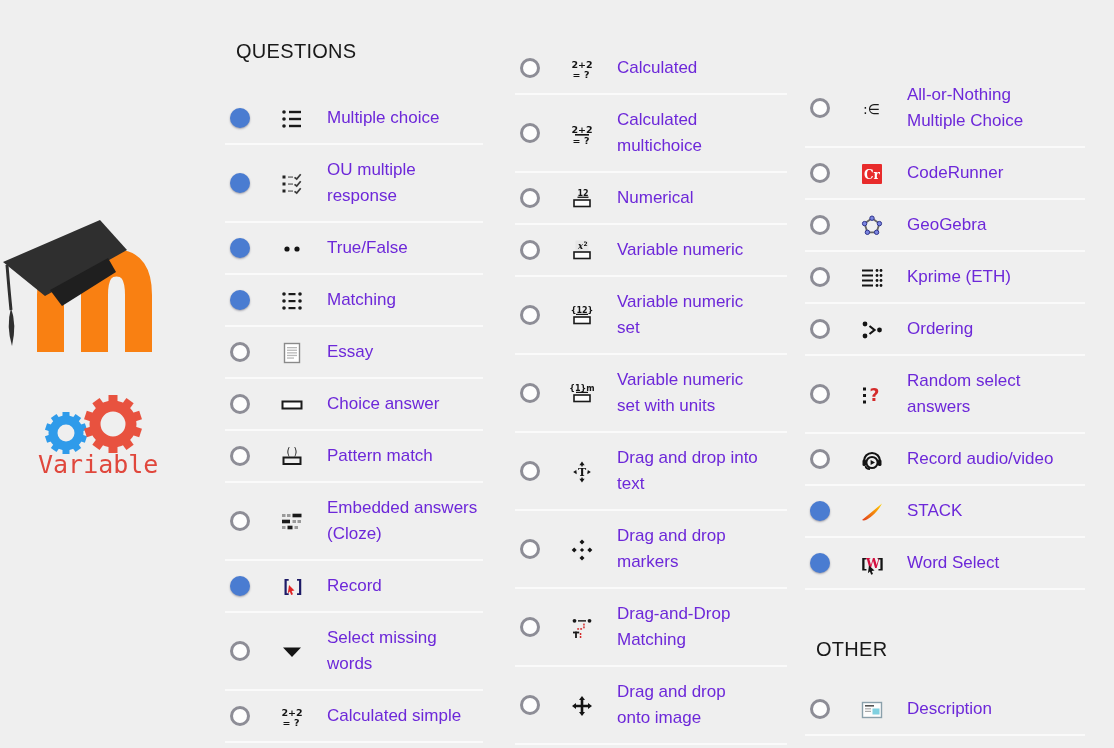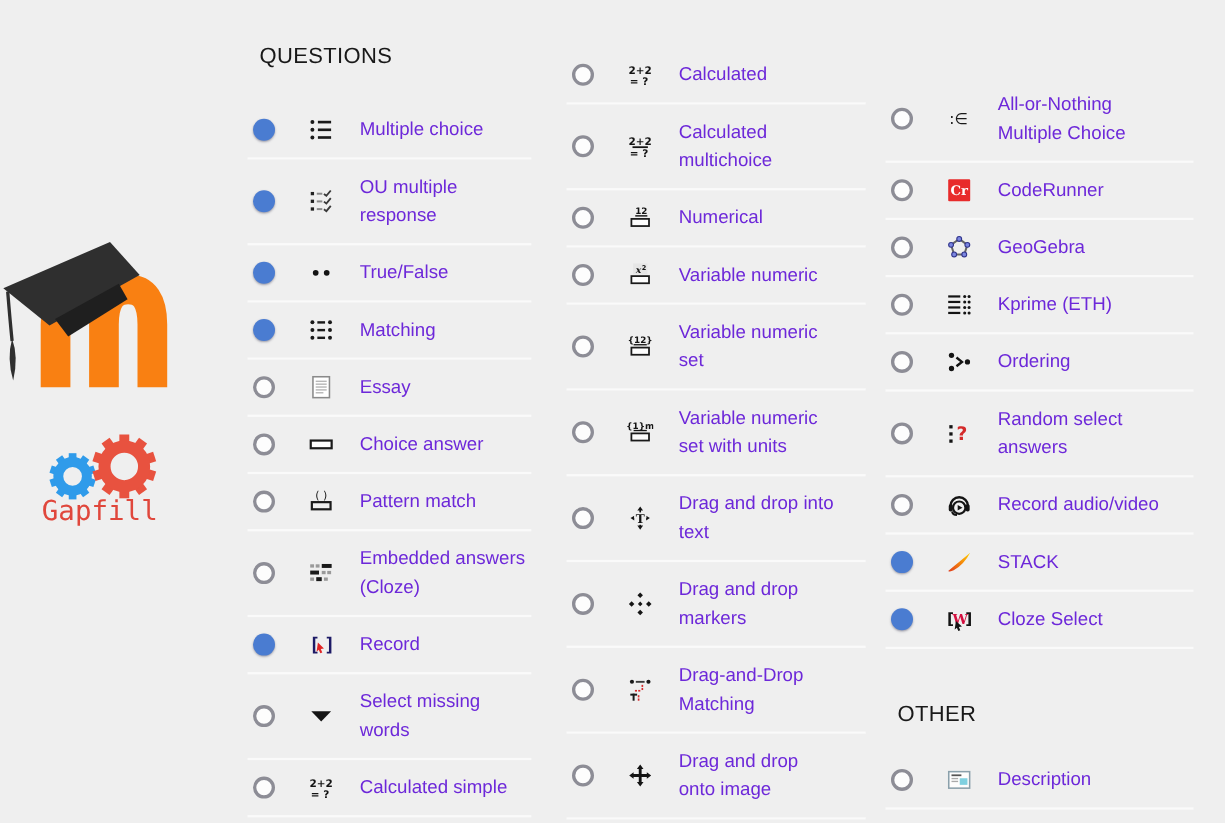--- a/index.html
+++ b/index.html
@@ -8,21 +8,21 @@
     background:#efefef;color:#1d1d1d;
     font-family:"Liberation Sans",sans-serif;
   }
   .col{position:absolute}
   .section-header{font-size:20px;line-height:26px;color:#191919;margin:0 0 29px 11px;letter-spacing:.3px}
   .section-header.other{margin:46px 0 22px 11px}
   .row{display:flex;align-items:center;padding:12px 0 12px 5px;border-bottom:2px solid #fafafa;cursor:pointer}
   .radio{width:20px;height:20px;border-radius:50%;box-sizing:border-box;flex:0 0 auto}
   .radio.on{background:var(--accent,#4a7cd1);box-shadow:0 1px 2px rgba(60,60,85,.45)}
   .radio.off{background:#fdfdfd;border:3px solid #8d8d96}
-  .icon{width:30px;height:26px;margin-left:27px;display:flex;align-items:center;justify-content:center;flex:0 0 auto}
+  .icon{width:30px;height:26px;margin-left:27px;display:flex;align-items:flex-end;justify-content:center;flex:0 0 auto}
   .icon svg{display:block}
   .label{margin-left:20px;font-size:17px;line-height:26px;white-space:pre-line;color:#6d28d9}
   .logo{position:absolute}
   .engimath-text{position:absolute;left:38px;top:450px;font-family:"DejaVu Sans Mono",monospace;font-size:25px;color:#e0473c}
 </style>
 </head>
 <body>
 
 <div class="logo" style="left:0;top:210px">
   <svg width="240" height="160" viewBox="0 0 240 160">
@@ -57,21 +57,21 @@
       <rect x="73.5" y="7" width="9" height="9" transform="rotate(144 78 36)"></rect>
       <rect x="73.5" y="7" width="9" height="9" transform="rotate(180 78 36)"></rect>
       <rect x="73.5" y="7" width="9" height="9" transform="rotate(216 78 36)"></rect>
       <rect x="73.5" y="7" width="9" height="9" transform="rotate(252 78 36)"></rect>
       <rect x="73.5" y="7" width="9" height="9" transform="rotate(288 78 36)"></rect>
       <rect x="73.5" y="7" width="9" height="9" transform="rotate(324 78 36)"></rect>
     </g>
     <circle cx="78" cy="36" r="18" fill="none" stroke="#e8523f" stroke-width="11"></circle>
   </svg>
 </div>
-<div class="engimath-text">Gapfill</div>
+<div class="engimath-text">Variable</div>
 
 <div class="col" style="left:225px;top:38px;width:258px">
   <div class="section-header">QUESTIONS</div>
   <div class="items">
       <div class="row">
         <span class="radio on"></span>
         <span class="icon">
           <svg width="24" height="24" viewBox="0 0 24 24">
             <g fill="#1a1a1a">
               <circle cx="4" cy="5" r="1.8"></circle>
@@ -496,21 +496,21 @@
       <div class="row">
         <span class="radio on"></span>
         <span class="icon">
           <svg width="24" height="24" viewBox="0 0 24 24">
             <text x="1" y="16.5" font-size="14" font-weight="bold" fill="#141414" font-family="DejaVu Sans,sans-serif">[</text>
             <text x="6" y="16" font-size="12.5" font-weight="bold" fill="#d40f3f" font-family="DejaVu Serif,serif">W</text>
             <text x="17.5" y="16.5" font-size="14" font-weight="bold" fill="#141414" font-family="DejaVu Sans,sans-serif">]</text>
             <polygon points="9,13.5 14.5,18.5 11.7,18.9 13,22 11.2,22.7 9.9,19.6 7.9,21.3" fill="#141414"></polygon>
           </svg>
         </span>
-        <span class="label">Cloze Select</span>
+        <span class="label">Word Select</span>
       </div>
     </div>
   <div class="section-header other">OTHER</div>
   <div class="items">
       <div class="row">
         <span class="radio off"></span>
         <span class="icon">
           <svg width="24" height="24" viewBox="0 0 24 24">
             <rect x="2.5" y="4.5" width="19" height="15" fill="#fdfdfd" stroke="#8aa0ab" stroke-width="1.4"></rect>
             <rect x="5" y="7" width="9" height="1.6" fill="#555"></rect>

